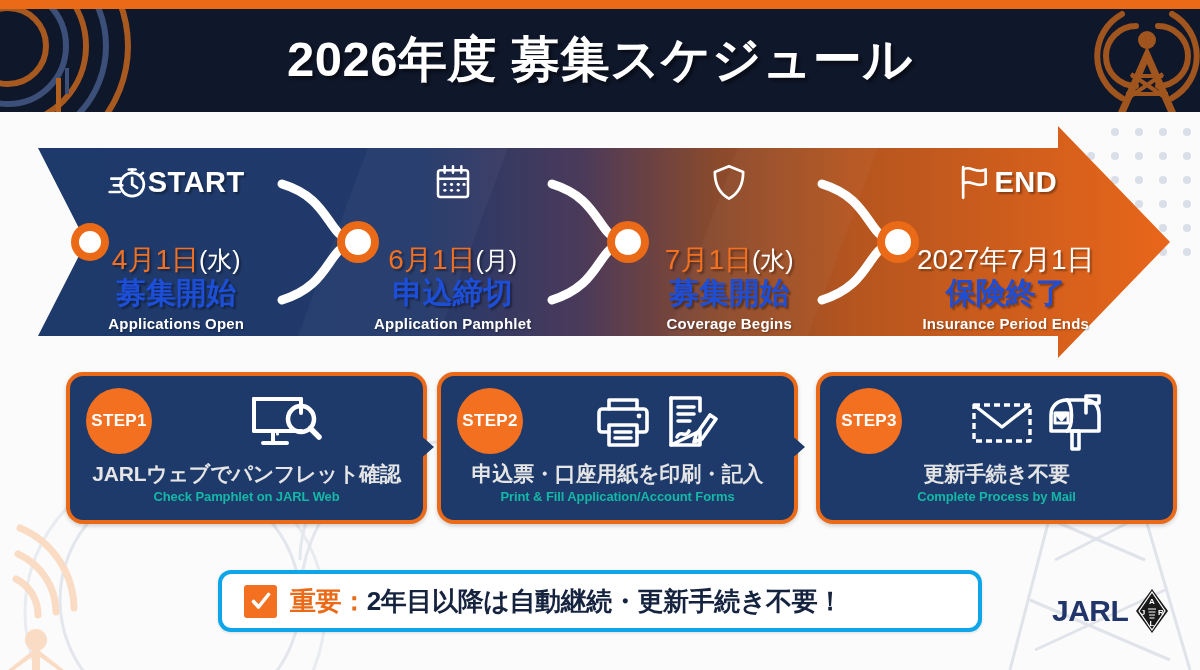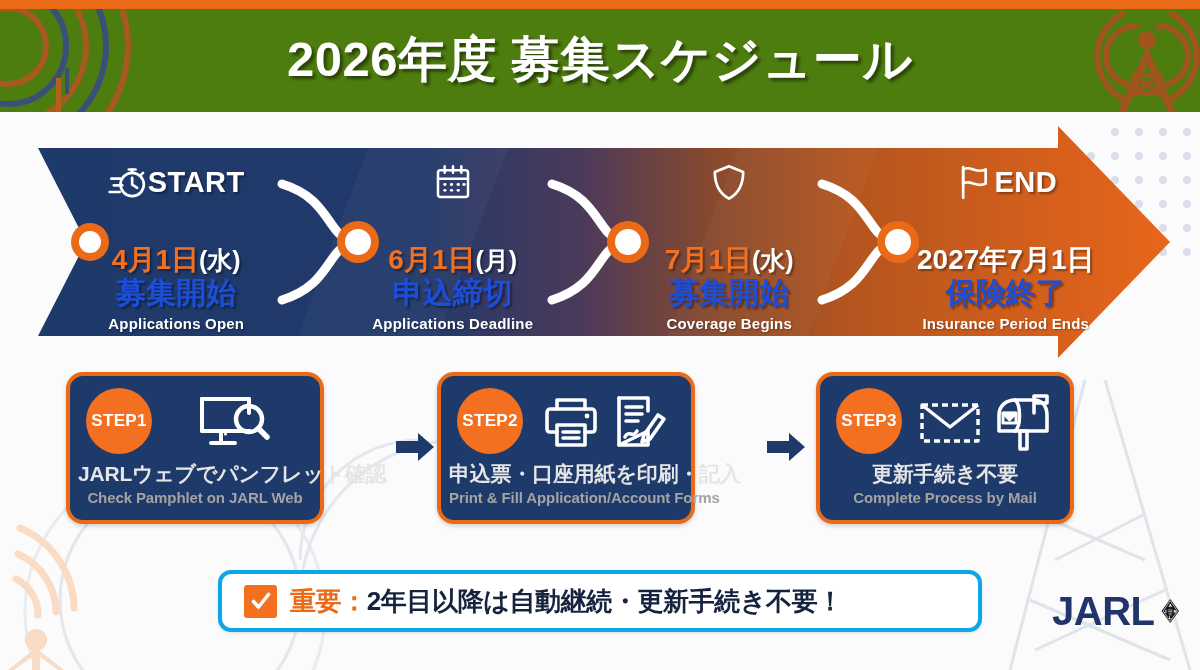--- a/index.html
+++ b/index.html
@@ -16,21 +16,21 @@
     overflow: hidden;
   }
 
   
   .bg-decor { position: absolute; inset: 0; pointer-events: none; z-index: 0; }
 
   
   .header {
     position: absolute; top: 0; left: 0;
     width: 1200px; height: 112px;
-    background: #4d7c0f;
+    background: #0f172a;
     overflow: hidden;
     z-index: 5;
   }
   .header-topbar {
     position: absolute; top: 0; left: 0;
     width: 1200px; height: 9px;
     background: #ea6a18;
   }
   .header-decor { position: absolute; inset: 0; }
   .header-title {
@@ -73,21 +73,21 @@
   }
   .stage-head .kicker {
     color: #ffffff;
     font-size: 29px;
     font-weight: bold;
     letter-spacing: 0.5px;
     text-shadow: 2px 2px 2px rgba(0,0,0,0.35);
   }
   .stage-icon { width: 40px; height: 40px; display: block; }
   .stage-date {
-    font-size: 28px; font-weight: bold;
+    font-size: 28px; font-weight: normal;
     color: #f37021;
     text-shadow: 2px 2px 2px rgba(0,0,0,0.35);
     line-height: 1.12;
     white-space: nowrap;
     margin-top: 38px;
   }
   .stage-date .dow { color: #ffffff; font-size: 25px; }
   .stage-date.all-white { color: #ffffff; }
   .stage-jp {
     font-size: 30px; font-weight: bold;
@@ -108,21 +108,21 @@
   
   .steps-row {
     position: absolute;
     top: 372px; left: 0;
     width: 1200px; height: 160px;
     z-index: 4;
   }
   .step-card {
     position: absolute;
     top: 0;
-    width: 258px; height: 152px;
+    width: 361px; height: 152px;
     background: #1d3A6b;
     border: 4px solid #ea6a18;
     border-radius: 17px;
     box-shadow: 0 2px 4px rgba(0,0,0,0.18);
   }
   .step-card.c1 { left: 66px; }
   .step-card.c2 { left: 437px; }
   .step-card.c3 { left: 816px; }
   .step-badge {
     position: absolute;
@@ -150,22 +150,22 @@
   }
   .step-jp {
     color: #e5e5e5;
     font-size: 21px; font-weight: bold;
     letter-spacing: -0.2px;
     line-height: 1.15;
     white-space: nowrap;
   }
   .step-en {
     margin-top: 3px;
-    color: #a3a3a3;
-    font-size: 15px; font-weight: bold;
+    color: #14b8a6;
+    font-size: 13px; font-weight: bold;
     letter-spacing: -0.1px;
     white-space: nowrap;
   }
   .step-arrow {
     position: absolute;
     top: 58px;
     width: 38px; height: 34px;
   }
   .step-arrow.a1 { left: 396px; }
   .step-arrow.a2 { left: 767px; }
@@ -202,21 +202,21 @@
   
   .logo {
     position: absolute;
     left: 1052px; top: 588px;
     width: 128px; height: 46px;
     display: flex; align-items: center; gap: 7px;
     z-index: 4;
   }
   .logo-word {
     color: #22356b;
-    font-size: 40px; font-weight: bold;
+    font-size: 30px; font-weight: bold;
     letter-spacing: -0.5px;
     line-height: 1;
   }
 </style>
 </head>
 <body>
 
 <div id="root">
 
   <svg class="bg-decor" width="1200" height="670" viewBox="0 0 1200 670">
@@ -388,21 +388,21 @@
                 <path d="M37 27 L37.5 27"></path>
               <path d="M14 34 L14.5 34"></path>
                 <path d="M22 34 L22.5 34"></path>
                 <path d="M30 34 L30.5 34"></path>
             </g>
           </svg>
           <span class="kicker"></span>
         </div>
         <div class="stage-date"><span>6月1日</span><span class="dow">(月)</span></div>
         <div class="stage-jp">申込締切</div>
-        <div class="stage-en">Applications Deadline</div>
+        <div class="stage-en">Application Pamphlet</div>
       </div>
 
       <div class="stage">
         <div class="stage-head">
           <svg class="stage-icon" viewBox="0 0 48 48" fill="none" stroke="#ffffff" stroke-width="3.2" stroke-linejoin="round">
             <path d="M24 5 L41 12 C41 28 35 38 24 44 C13 38 7 28 7 12 Z"></path>
           </svg>
           <span class="kicker"></span>
         </div>
         <div class="stage-date"><span>7月1日</span><span class="dow">(水)</span></div>

